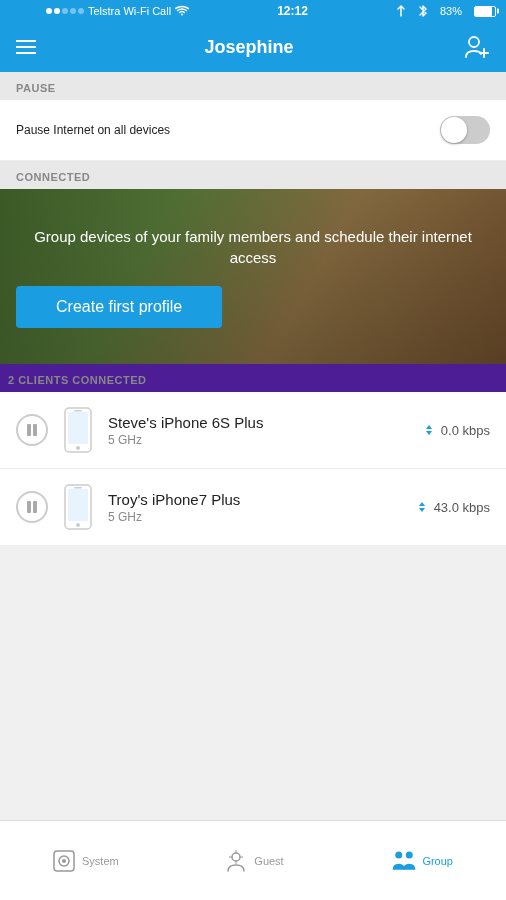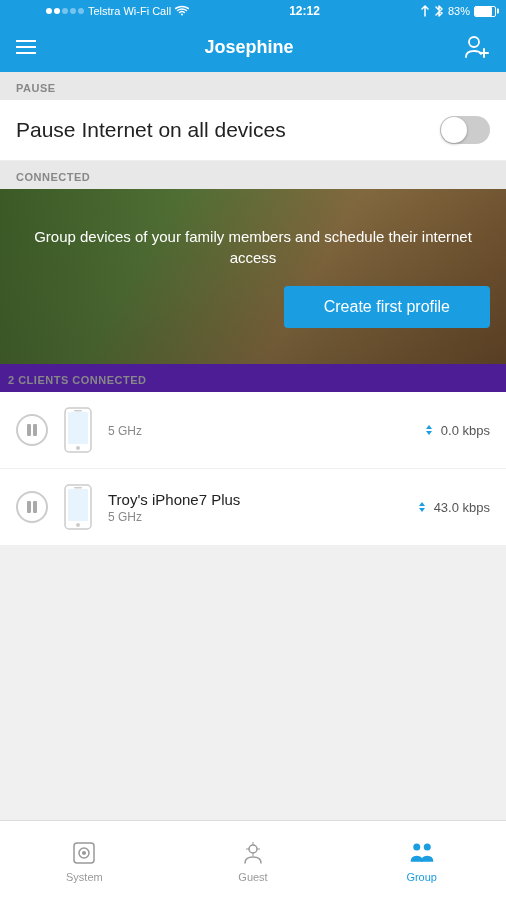--- a/index.html
+++ b/index.html
@@ -19,21 +19,21 @@
       display: flex;
       align-items: center;
       justify-content: space-between;
       padding: 0 10px;
       color: white;
       font-size: 11px;
       font-weight: 500;
     }
     .status-left { display: flex; align-items: center; gap: 4px; margin-left: 36px; }
     .status-center { font-size: 12px; font-weight: 600; }
-    .status-right { display: flex; align-items: center; gap: 4px; font-size: 11px; }
+    .status-right { display: flex; align-items: center; gap: 12px; font-size: 11px; }
     .signal-dots { display: flex; gap: 2px; }
     .dot { width: 6px; height: 6px; border-radius: 50%; background: white; }
     .dot.empty { background: rgba(255,255,255,0.4); }
     .battery {
       width: 22px; height: 11px; border: 1.5px solid white; border-radius: 2px;
       position: relative; display: inline-block;
     }
     .battery::after {
       content: ''; position: absolute; right: -4px; top: 50%;
       transform: translateY(-50%);
@@ -70,21 +70,21 @@
 
     
     .pause-row {
       background: white;
       padding: 16px;
       display: flex;
       align-items: center;
       justify-content: space-between;
       border-bottom: 1px solid #eee;
     }
-    .pause-label { font-size: 21px; color: #222; }
+    .pause-label { font-size: 12px; color: #222; }
     .toggle {
       width: 50px; height: 28px; border-radius: 14px;
       background: #ccc; position: relative; cursor: pointer;
     }
     .toggle-thumb {
       width: 26px; height: 26px; border-radius: 50%;
       background: white; position: absolute; top: 1px; left: 1px;
       box-shadow: 0 1px 3px rgba(0,0,0,0.3);
       transition: left 0.2s;
     }
@@ -99,21 +99,21 @@
     .banner-bg {
       position: absolute; inset: 0;
       background: linear-gradient(
         rgba(0,0,0,0.35), rgba(0,0,0,0.45)
       ), 
       
       linear-gradient(120deg, #5a8a3a 0%, #7aaa50 30%, #c8a060 60%, #a07040 100%);
     }
     .banner-content {
       position: relative; z-index: 1;
-      display: flex; flex-direction: column; align-items: flex-end; justify-content: center;
+      display: flex; flex-direction: column; align-items: flex-start; justify-content: center;
       height: 100%; padding: 16px;
       text-align: center;
     }
     .banner-text {
       color: white; font-size: 15px; line-height: 1.4; margin-bottom: 18px;
     }
     .create-btn {
       background: #1a9de1;
       color: white;
       border: none;
@@ -169,21 +169,21 @@
       bottom: 0;
       width: 506px;
       height: 80px;
       background: white;
       border-top: 1px solid #ddd;
       display: flex;
       align-items: center;
     }
     .tab-item {
       flex: 1;
-      display: flex; flex-direction: column; align-items: center; justify-content: center;
+      display: flex; flex-direction: row; align-items: center; justify-content: center;
       gap: 4px; cursor: pointer; padding: 8px 0;
     }
     .tab-icon { width: 28px; height: 28px; display: flex; align-items: center; justify-content: center; }
     .tab-label { font-size: 11px; color: #999; }
     .tab-label.active { color: #1a9de1; }
   </style>
 </head>
 <body>
 
 <div class="status-bar">
@@ -264,20 +264,21 @@
   </div>
   <div class="device-thumb">
     <svg width="28" height="46" viewBox="0 0 28 46">
       <rect x="1" y="1" width="26" height="44" rx="4" fill="white" stroke="#ccc" stroke-width="1.5"></rect>
       <rect x="4" y="5" width="20" height="32" rx="1" fill="#e8f4fd"></rect>
       <circle cx="14" cy="41" r="2" fill="#ccc"></circle>
       <rect x="10" y="3" width="8" height="1.5" rx="1" fill="#ccc"></rect>
     </svg>
   </div>
   <div class="client-info">
+    <div class="client-name">Steve's iPhone 6S Plus</div>
     <div class="client-freq">5 GHz</div>
   </div>
   <div class="client-speed">
     <div class="speed-arrows">
       <svg width="16" height="14" viewBox="0 0 16 14">
         <path d="M5 6 L8 2 L11 6" fill="#1a9de1"></path>
         <path d="M5 8 L8 12 L11 8" fill="#1a9de1"></path>
       </svg>
     </div>
     <span>0.0 kbps</span>

